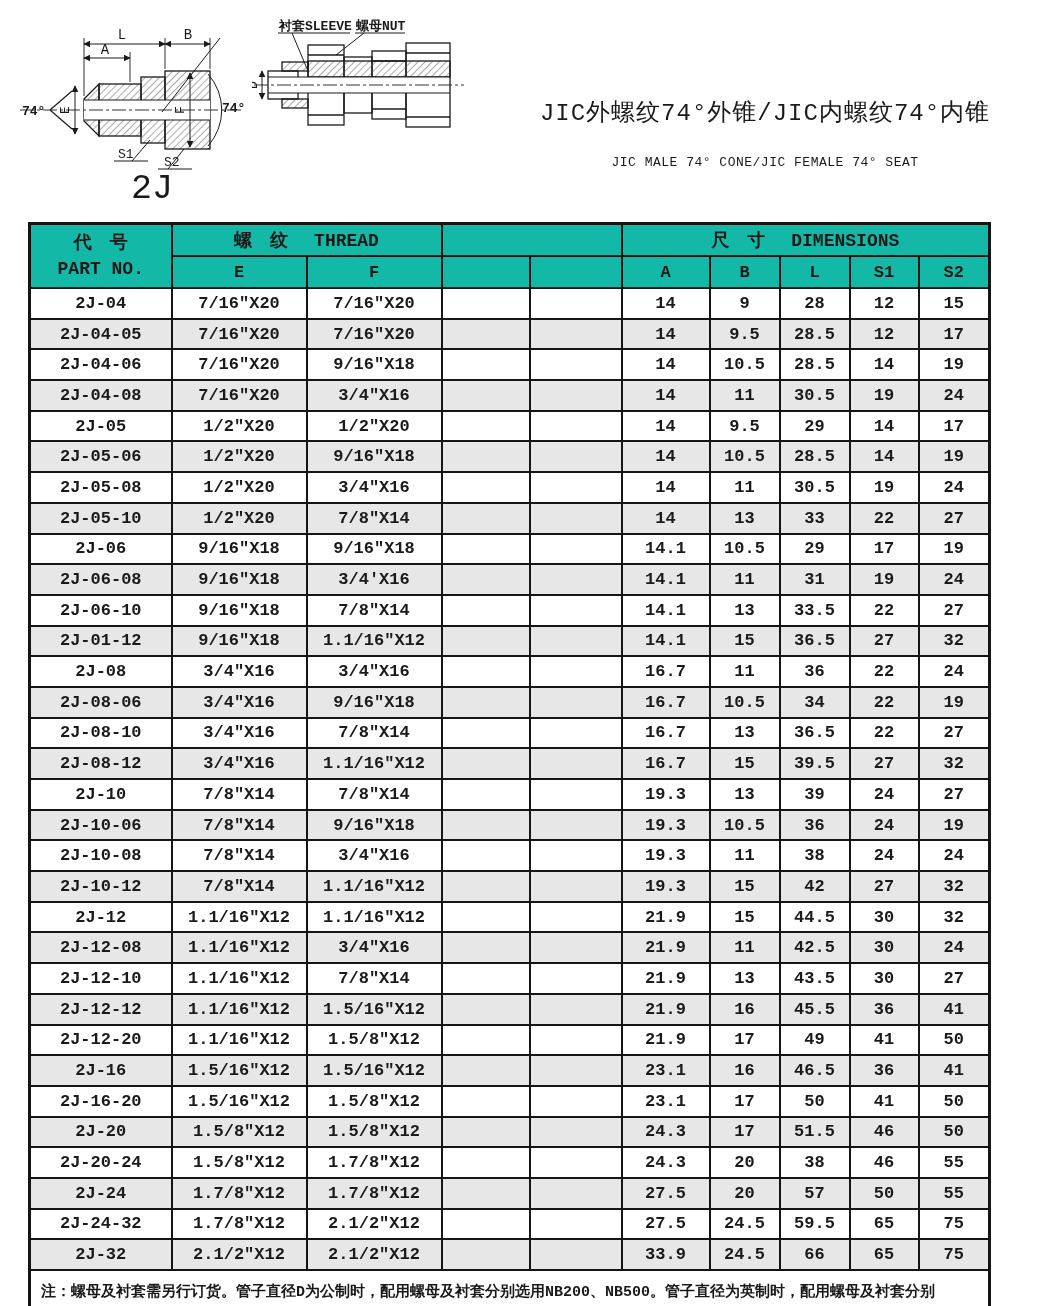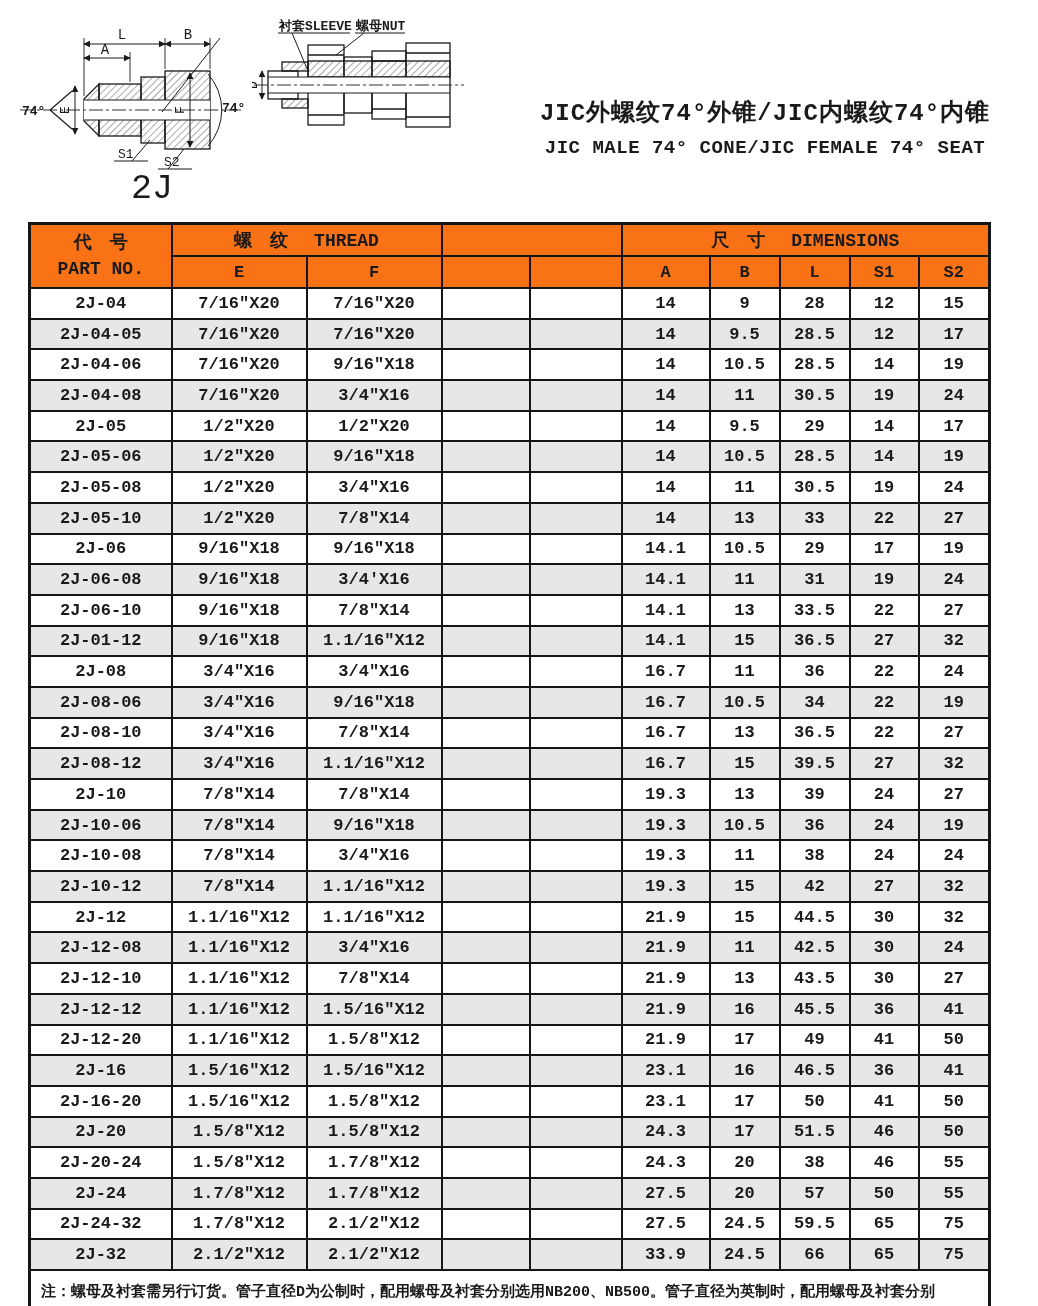--- a/index.html
+++ b/index.html
@@ -1,33 +1,33 @@
 <!DOCTYPE html>
 <html><head>
 <meta charset="utf-8">
 <style>
   html,body{margin:0;padding:0;background:#ffffff;}
   .page{position:relative;width:1038px;height:1306px;background:#ffffff;overflow:hidden;
         font-family:"Liberation Mono","DejaVu Sans Mono",monospace;color:#1a1a1a;}
 
   
   .titles{position:absolute;left:528px;top:98px;width:474px;text-align:center;}
-  .title-cn{font-size:24px;font-weight:700;letter-spacing:1px;line-height:32px;white-space:nowrap;}
-  .title-en{font-size:19px;font-weight:700;letter-spacing:0.5px;line-height:26px;margin-top:5px;white-space:nowrap;}
+  .title-cn{font-size:24px;font-weight:400;letter-spacing:1px;line-height:32px;white-space:nowrap;}
+  .title-en{font-size:13px;font-weight:400;letter-spacing:0.5px;line-height:26px;margin-top:20px;white-space:nowrap;}
 
   
   .drw{position:absolute;}
   svg text{font-family:"Liberation Mono","DejaVu Sans Mono",monospace;fill:#1a1a1a;}
 
   
   table.spec{position:absolute;left:28px;top:222px;width:960px;border-collapse:collapse;
              table-layout:fixed;border:3px solid #151515;}
   table.spec th, table.spec td{border:2px solid #151515;padding:0;text-align:center;
              vertical-align:middle;font-weight:600;overflow:hidden;white-space:nowrap;}
-  thead th{background:#f97316;font-size:18px;height:30px;}
+  thead th{background:#14b8a6;font-size:18px;height:30px;}
   thead .sub th{font-size:17px;height:30px;}
   .two-line{line-height:1.45;font-size:18px;}
   .hgap{display:inline-block;width:26px;}
   tbody td{font-size:17px;height:28.7px;background:#ffffff;}
   tbody tr.shaded td{background:#e7e7e7;}
   tfoot td.notes{background:#ffffff;text-align:left;vertical-align:top;height:92px;
                  padding:8px 6px 6px 10px;font-weight:700;}
   .nl1{font-size:15px;line-height:27px;white-space:nowrap;}
 </style>
 </head>

